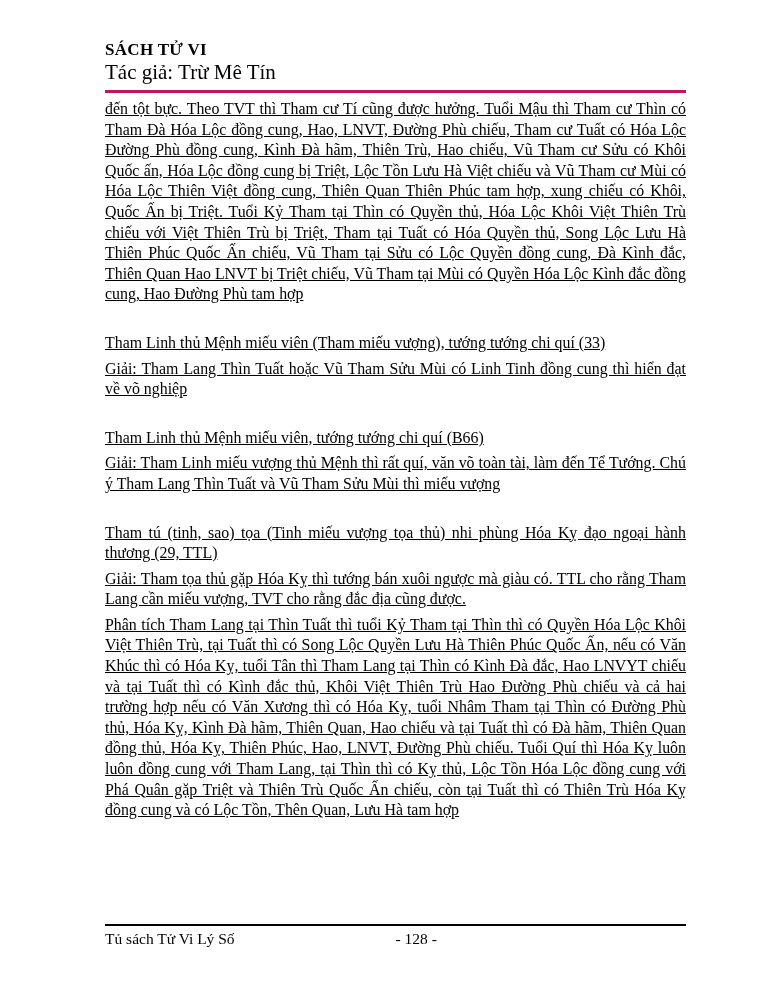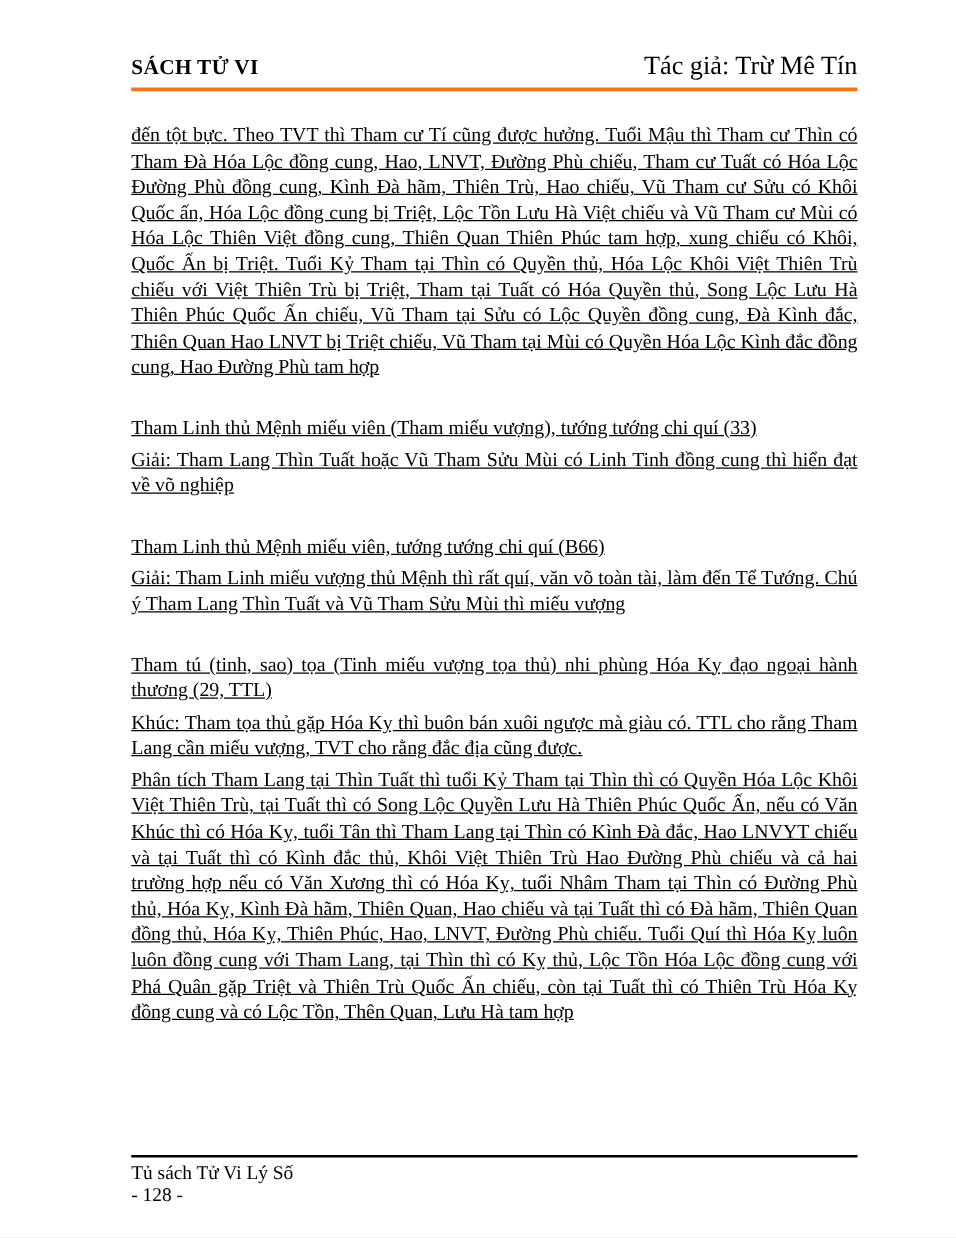--- a/index.html
+++ b/index.html
@@ -20,22 +20,23 @@
 
   
   .header {
     position: absolute;
     top: 40px;
     left: 105px;
     width: 581px;
     display: flex;
     justify-content: space-between;
     align-items: baseline;
-    border-bottom: 3px solid #f97316;
+    border-bottom: 3px solid #be185d;
     padding-bottom: 5px;
+    flex-direction: column;
   }
   .header .book-title {
     font-weight: bold;
     font-size: 17px;
     letter-spacing: 0.3px;
   }
   .header .author {
     font-size: 21px;
   }
 
@@ -62,21 +63,20 @@
   .footer {
     position: absolute;
     top: 924px;
     left: 105px;
     width: 581px;
     border-top: 2px solid #000000;
     padding-top: 4px;
     display: flex;
     align-items: baseline;
     font-size: 15.5px;
-    flex-direction: column;
   }
   .footer .cell { flex: 1; }
   .footer .cell.center { text-align: left; }
   .footer .cell.right { text-align: right; }
   .footer a {
     color: #0000EE;
     text-decoration: underline;
     cursor: pointer;
   }
 </style>
@@ -93,21 +93,21 @@
   <div class="content">
     <p>đến tột bực. Theo TVT thì Tham cư Tí cũng được hưởng. Tuổi Mậu thì Tham cư Thìn có Tham Đà Hóa Lộc đồng cung, Hao, LNVT, Đường Phù chiếu, Tham cư Tuất có Hóa Lộc Đường Phù đồng cung, Kình Đà hãm, Thiên Trù, Hao chiếu, Vũ Tham cư Sửu có Khôi Quốc ấn, Hóa Lộc đồng cung bị Triệt, Lộc Tồn Lưu Hà Việt chiếu và Vũ Tham cư Mùi có Hóa Lộc Thiên Việt đồng cung, Thiên Quan Thiên Phúc tam hợp, xung chiếu có Khôi, Quốc Ấn bị Triệt. Tuổi Kỷ Tham tại Thìn có Quyền thủ, Hóa Lộc Khôi Việt Thiên Trù chiếu với Việt Thiên Trù bị Triệt, Tham tại Tuất có Hóa Quyền thủ, Song Lộc Lưu Hà Thiên Phúc Quốc Ấn chiếu, Vũ Tham tại Sửu có Lộc Quyền đồng cung, Đà Kình đắc, Thiên Quan Hao LNVT bị Triệt chiếu, Vũ Tham tại Mùi có Quyền Hóa Lộc Kình đắc đồng cung, Hao Đường Phù tam hợp</p>
 
     <p class="section">Tham Linh thủ Mệnh miếu viên (Tham miếu vượng), tướng tướng chi quí (33)</p>
     <p>Giải: Tham Lang Thìn Tuất hoặc Vũ Tham Sửu Mùi có Linh Tinh đồng cung thì hiển đạt về võ nghiệp</p>
 
     <p class="section">Tham Linh thủ Mệnh miếu viên, tướng tướng chi quí  (B66)</p>
     <p>Giải: Tham Linh miếu vượng thủ Mệnh thì rất quí, văn võ toàn tài, làm đến Tể Tướng. Chú ý Tham Lang Thìn Tuất và Vũ Tham Sửu Mùi thì miếu vượng</p>
 
     <p class="section">Tham tú (tinh, sao) tọa (Tinh miếu vượng tọa thủ) nhi phùng Hóa Kỵ đạo ngoại hành thương  (29, TTL)</p>
-    <p>Khúc: Tham tọa thủ gặp Hóa Kỵ thì buôn bán xuôi ngược mà giàu có. TTL cho rằng Tham Lang cần miếu vượng, TVT  cho rằng đắc địa cũng được.</p>
+    <p>Giải: Tham tọa thủ gặp Hóa Kỵ thì tướng bán xuôi ngược mà giàu có. TTL cho rằng Tham Lang cần miếu vượng, TVT  cho rằng đắc địa cũng được.</p>
 
     <p>Phân tích Tham Lang tại Thìn Tuất thì tuổi Kỷ Tham tại Thìn  thì có Quyền Hóa Lộc Khôi Việt Thiên Trù, tại Tuất thì có Song Lộc Quyền Lưu Hà Thiên Phúc Quốc Ấn, nếu có Văn Khúc thì có Hóa Kỵ, tuổi Tân thì Tham Lang tại Thìn có Kình Đà đắc, Hao LNVYT chiếu và tại Tuất thì có Kình đắc thủ, Khôi Việt Thiên Trù Hao Đường Phù chiếu và cả hai trường hợp nếu có Văn Xương thì có Hóa Kỵ, tuổi Nhâm Tham tại Thìn có Đường Phù thủ, Hóa Kỵ, Kình Đà hãm, Thiên Quan, Hao chiếu và tại Tuất thì có Đà hãm, Thiên Quan đồng thủ, Hóa Kỵ, Thiên Phúc, Hao, LNVT, Đường Phù chiếu. Tuổi Quí thì Hóa Kỵ luôn luôn đồng cung với Tham Lang, tại Thìn thì có Kỵ thủ, Lộc Tồn Hóa Lộc đồng cung với Phá Quân gặp Triệt và Thiên Trù Quốc Ấn chiếu, còn tại Tuất thì có Thiên Trù Hóa Kỵ đồng cung và có Lộc Tồn, Thên Quan, Lưu Hà tam hợp</p>
   </div>
 
   <div class="footer">
     <span class="cell">Tủ sách Tử Vi Lý Số</span>
     <span class="cell center">- 128 -</span>
   </div>
 
 </div>

